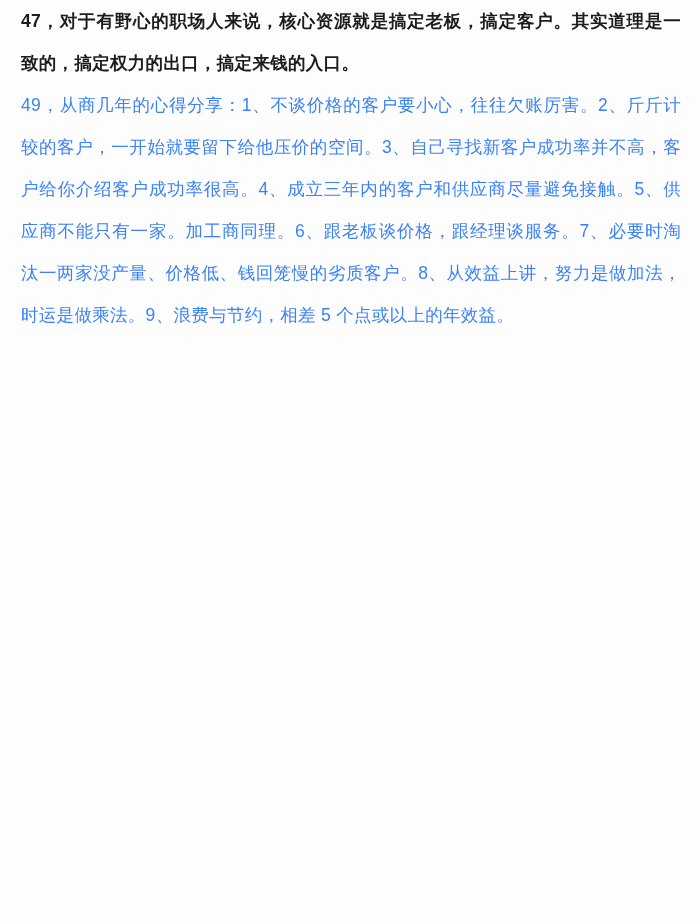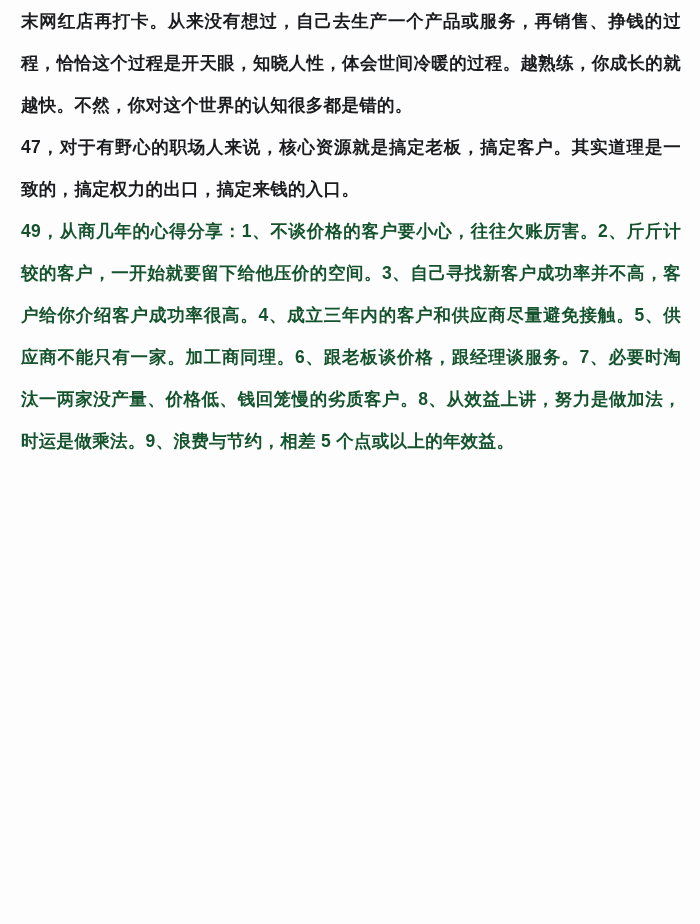--- a/index.html
+++ b/index.html
@@ -20,28 +20,27 @@
     padding: 0 19px 0 21px;
     background: #fdfdfd;
   }
   p.para {
     margin: 0;
     font-size: 17.5px;
     line-height: 42px;
     letter-spacing: 0.3px;
     text-align: justify;
     text-justify: inter-ideograph;
-    color: #14532d;
-    font-weight: 700;
+    color: #3b82f6;
+    font-weight: 400;
   }
   p.para.bold {
     font-weight: 700;
     color: #1b1c1f;
   }
 </style>
 </head>
 <body>
 
 <main class="page">
-  <p class="para bold">末网红店再打卡。从来没有想过，自己去生产一个产品或服务，再销售、挣钱的过程，恰恰这个过程是开天眼，知晓人性，体会世间冷暖的过程。越熟练，你成长的就越快。不然，你对这个世界的认知很多都是错的。</p>
   <p class="para bold">47，对于有野心的职场人来说，核心资源就是搞定老板，搞定客户。其实道理是一致的，搞定权力的出口，搞定来钱的入口。</p>
   <p class="para">49，从商几年的心得分享：1、不谈价格的客户要小心，往往欠账厉害。2、斤斤计较的客户，一开始就要留下给他压价的空间。3、自己寻找新客户成功率并不高，客户给你介绍客户成功率很高。4、成立三年内的客户和供应商尽量避免接触。5、供应商不能只有一家。加工商同理。6、跟老板谈价格，跟经理谈服务。7、必要时淘汰一两家没产量、价格低、钱回笼慢的劣质客户。8、从效益上讲，努力是做加法，时运是做乘法。9、浪费与节约，相差 5 个点或以上的年效益。</p>
 </main>
 
 </body></html>

